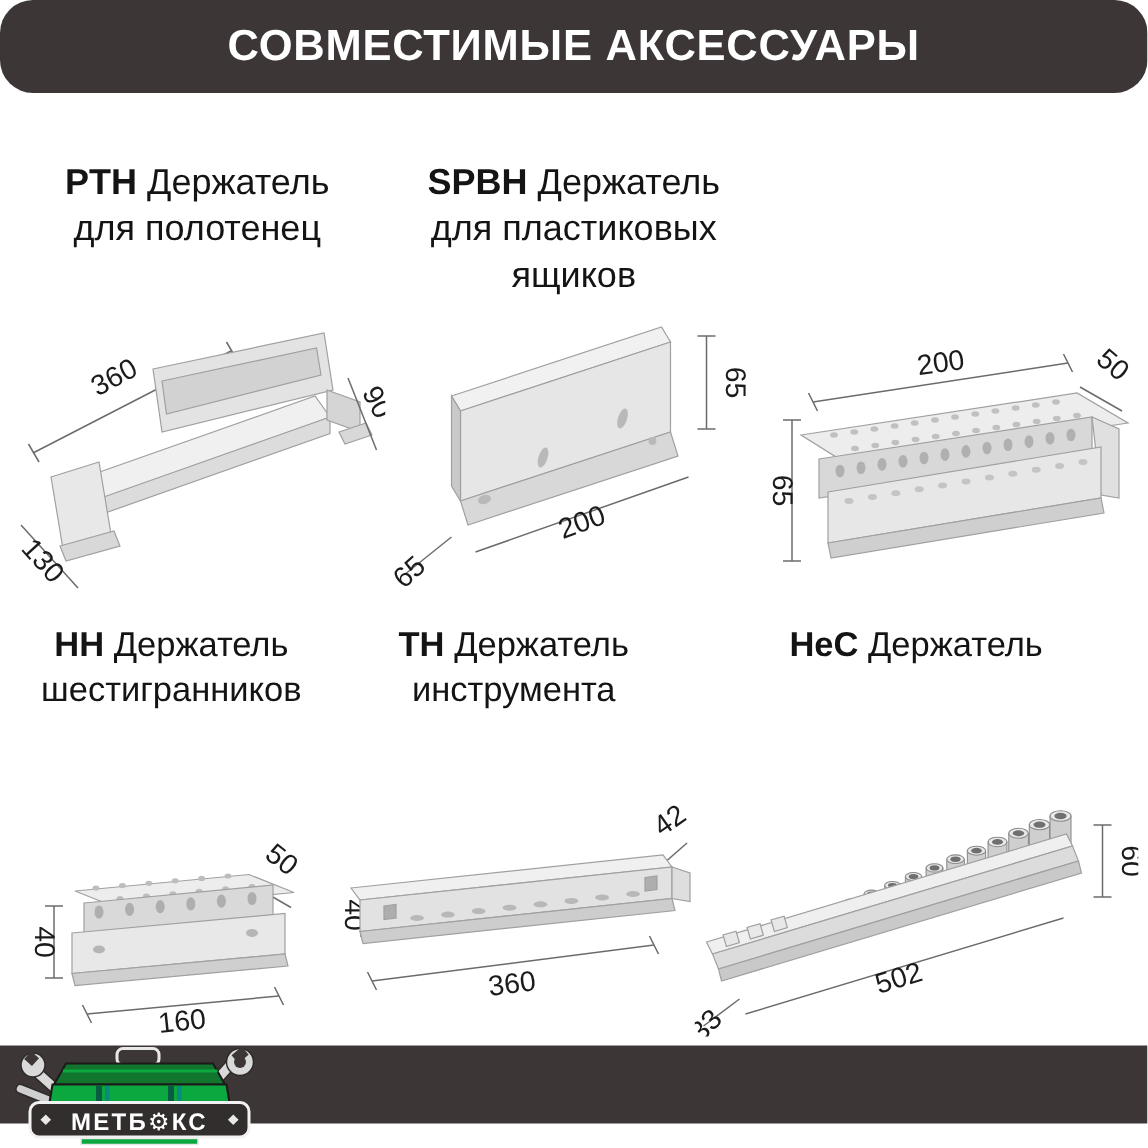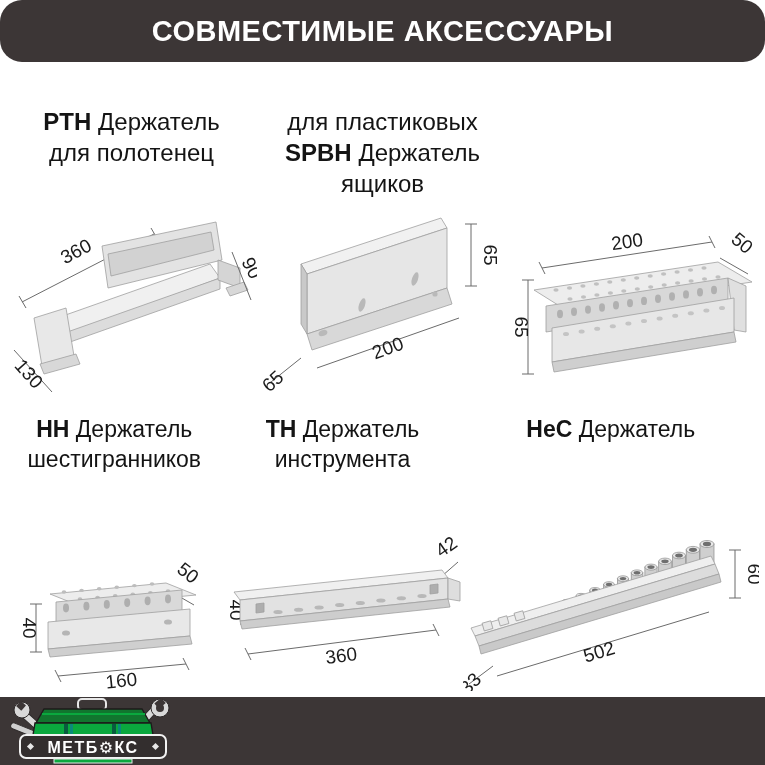--- a/index.html
+++ b/index.html
@@ -18,21 +18,21 @@
   .row2{grid-template-columns:.92fr 1.02fr 1.26fr;height:297px;}
   .cell{display:flex;flex-direction:column;align-items:center;overflow:hidden;}
   .title{text-align:center;color:var(--txt);font-size:24px;line-height:31px;}
   .row1 .title{margin-top:44px;height:96px;}
   .row2 .title{margin-top:14px;height:92px;font-size:23px;line-height:30px;text-align:center;}
   .code{font-weight:bold;}
   svg.product{display:block;}
   svg .dim{stroke:var(--dimline);stroke-width:1;}
   svg .dimtxt{fill:var(--dimtxt);font-size:19px;font-family:"Liberation Sans","DejaVu Sans",sans-serif;}
   svg .pl{stroke:#a0a0a0;stroke-width:.8;}
-  .bottom-bar{height:68px;background:var(--dark);position:relative;}
+  .bottom-bar{height:52px;background:var(--dark);position:relative;}
   .logo{position:absolute;left:8px;top:1px;}
 </style>
 </head>
 <body>
 
 <header class="top-bar">
   <h1>СОВМЕСТИМЫЕ АКСЕССУАРЫ</h1>
 </header>
 
 <main class="content">
@@ -59,22 +59,22 @@
         <polygon class="pl" points="220,86 238,80 242,88 224,94" fill="#d8d8d8"></polygon>
         <line class="dim" x1="226" y1="50" x2="245" y2="98"></line>
         <text class="dimtxt" text-anchor="middle" transform="translate(240,69) rotate(62)">90</text>
         <line class="dim" x1="8" y1="148" x2="46" y2="190"></line>
         <text class="dimtxt" text-anchor="middle" transform="translate(18,176) rotate(48)">130</text>
       </svg>
     </div>
 
     <div class="cell">
       <div class="title">
+        <div><span class="code">SPBH</span> <span>Держатель</span></div>
         <div>для пластиковых</div>
-        <div><span class="code">SPBH</span> <span>Держатель</span></div>
         <div>ящиков</div>
       </div>
       <svg class="product" width="251" height="195" viewBox="0 0 251 195">
         <polygon class="pl" points="44,62 184,16 190,26 50,72" fill="#f1f1f1"></polygon>
         <polygon class="pl" points="50,72 190,26 190,86 50,132" fill="#e6e6e6"></polygon>
         <polygon class="pl" points="44,62 50,72 50,132 44,122" fill="#c9c9c9"></polygon>
         <polygon class="pl" points="50,132 190,86 195,102 55,148" fill="#d8d8d8"></polygon>
         <ellipse cx="105" cy="103" rx="3" ry="7" fill="#b9b9b9" transform="rotate(18 105 103)"></ellipse>
         <ellipse cx="158" cy="77" rx="3" ry="7" fill="#b9b9b9" transform="rotate(18 158 77)"></ellipse>
         <ellipse cx="66" cy="131" rx="4.5" ry="3" fill="#b9b9b9" transform="rotate(-18 66 131)"></ellipse>

